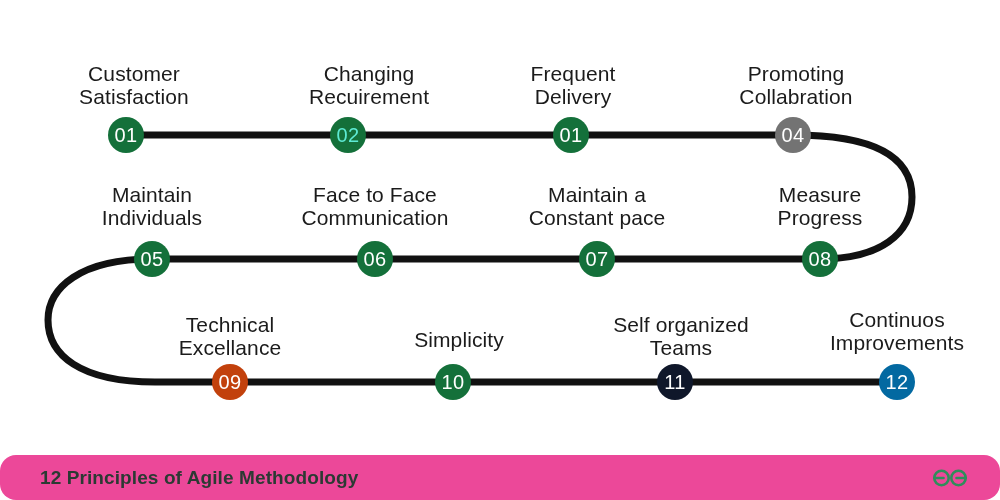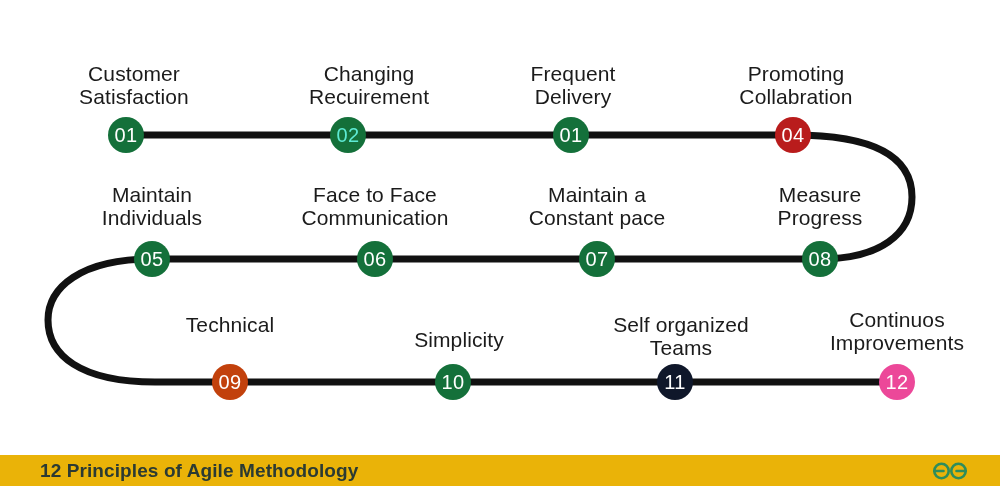--- a/index.html
+++ b/index.html
@@ -50,24 +50,25 @@
     text-align: center;
     transform: translate(-50%, 0);
     white-space: pre;
     letter-spacing: 0.1px;
   }
   .footer {
     position: absolute;
     left: 0;
     top: 455px;
     width: 1000px;
-    height: 31px;
-    background: #eab308;
+    height: 45px;
+    background: #ec4899;
     display: flex;
     align-items: center;
+    border-radius: 16px;
   }
   .footer-title {
     margin-left: 40px;
     font-size: 19px;
     font-weight: 700;
     color: #2b3a33;
     letter-spacing: 0.1px;
   }
   .footer-logo {
     position: absolute;
@@ -89,38 +90,38 @@
 
   <div id="labels-layer">
       <div class="label" style="left: 134px; top: 62px; color: rgb(27, 27, 27);"><div>Customer</div><div>Satisfaction</div></div>
       <div class="label" style="left: 369px; top: 62px; color: rgb(27, 27, 27);"><div>Changing</div><div>Recuirement</div></div>
       <div class="label" style="left: 573px; top: 62px; color: rgb(27, 27, 27);"><div>Frequent</div><div>Delivery</div></div>
       <div class="label" style="left: 796px; top: 62px; color: rgb(27, 27, 27);"><div>Promoting</div><div>Collabration</div></div>
       <div class="label" style="left: 152px; top: 183px; color: rgb(27, 27, 27);"><div>Maintain</div><div>Individuals</div></div>
       <div class="label" style="left: 375px; top: 183px; color: rgb(27, 27, 27);"><div>Face to Face</div><div>Communication</div></div>
       <div class="label" style="left: 597px; top: 183px; color: rgb(27, 27, 27);"><div>Maintain a</div><div>Constant pace</div></div>
       <div class="label" style="left: 820px; top: 183px; color: rgb(27, 27, 27);"><div>Measure</div><div>Progress</div></div>
-      <div class="label" style="left: 230px; top: 313px; color: rgb(27, 27, 27);"><div>Technical</div></div>
+      <div class="label" style="left: 230px; top: 313px; color: rgb(27, 27, 27);"><div>Technical</div><div>Excellance</div></div>
       <div class="label" style="left: 459px; top: 328px; color: rgb(27, 27, 27);"><div>Simplicity</div></div>
       <div class="label" style="left: 681px; top: 313px; color: rgb(27, 27, 27);"><div>Self organized</div><div>Teams</div></div>
       <div class="label" style="left: 897px; top: 308px; color: rgb(27, 27, 27);"><div>Continuos</div><div>Improvements</div></div>
     </div>
   <div id="nodes-layer">
       <div class="node" style="left: 126px; top: 135px; background: rgb(20, 112, 58); color: rgb(255, 255, 255);">01</div>
       <div class="node" style="left: 348px; top: 135px; background: rgb(20, 112, 58); color: #5eead4;">02</div>
       <div class="node" style="left: 571px; top: 135px; background: rgb(20, 112, 58); color: rgb(255, 255, 255);">01</div>
-      <div class="node" style="left: 793px; top: 135px; background: #b91c1c; color: rgb(255, 255, 255);">04</div>
+      <div class="node" style="left: 793px; top: 135px; background: #737373; color: rgb(255, 255, 255);">04</div>
       <div class="node" style="left: 152px; top: 259px; background: rgb(20, 112, 58); color: rgb(255, 255, 255);">05</div>
       <div class="node" style="left: 375px; top: 259px; background: rgb(20, 112, 58); color: rgb(255, 255, 255);">06</div>
       <div class="node" style="left: 597px; top: 259px; background: rgb(20, 112, 58); color: rgb(255, 255, 255);">07</div>
       <div class="node" style="left: 820px; top: 259px; background: rgb(20, 112, 58); color: rgb(255, 255, 255);">08</div>
       <div class="node" style="left: 230px; top: 382px; background: #c2410c; color: rgb(255, 255, 255);">09</div>
       <div class="node" style="left: 453px; top: 382px; background: rgb(20, 112, 58); color: rgb(255, 255, 255);">10</div>
       <div class="node" style="left: 675px; top: 382px; background: #0f172a; color: rgb(255, 255, 255);">11</div>
-      <div class="node" style="left: 897px; top: 382px; background: #ec4899; color: rgb(255, 255, 255);">12</div>
+      <div class="node" style="left: 897px; top: 382px; background: #0369a1; color: rgb(255, 255, 255);">12</div>
     </div>
 
   <div class="footer">
     <div class="footer-title">12 Principles of Agile Methodology</div>
     <div class="footer-logo">
       <svg width="44" height="26" viewBox="0 0 44 26" xmlns="http://www.w3.org/2000/svg">
         <g fill="none" stroke="#2f8d5b" stroke-width="2.6">
           <circle cx="13.5" cy="13" r="7.2"></circle>
           <circle cx="30.5" cy="13" r="7.2"></circle>
           <path d="M6.3 13 L15.5 13" stroke-linecap="round"></path>

